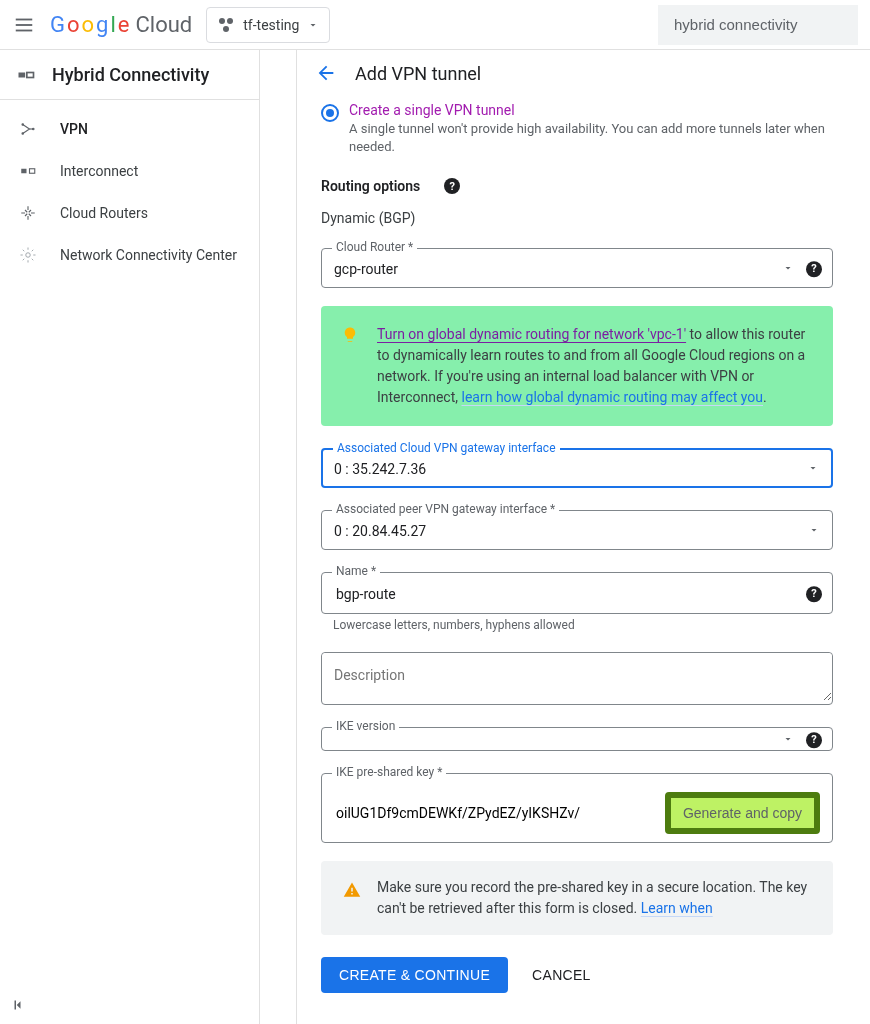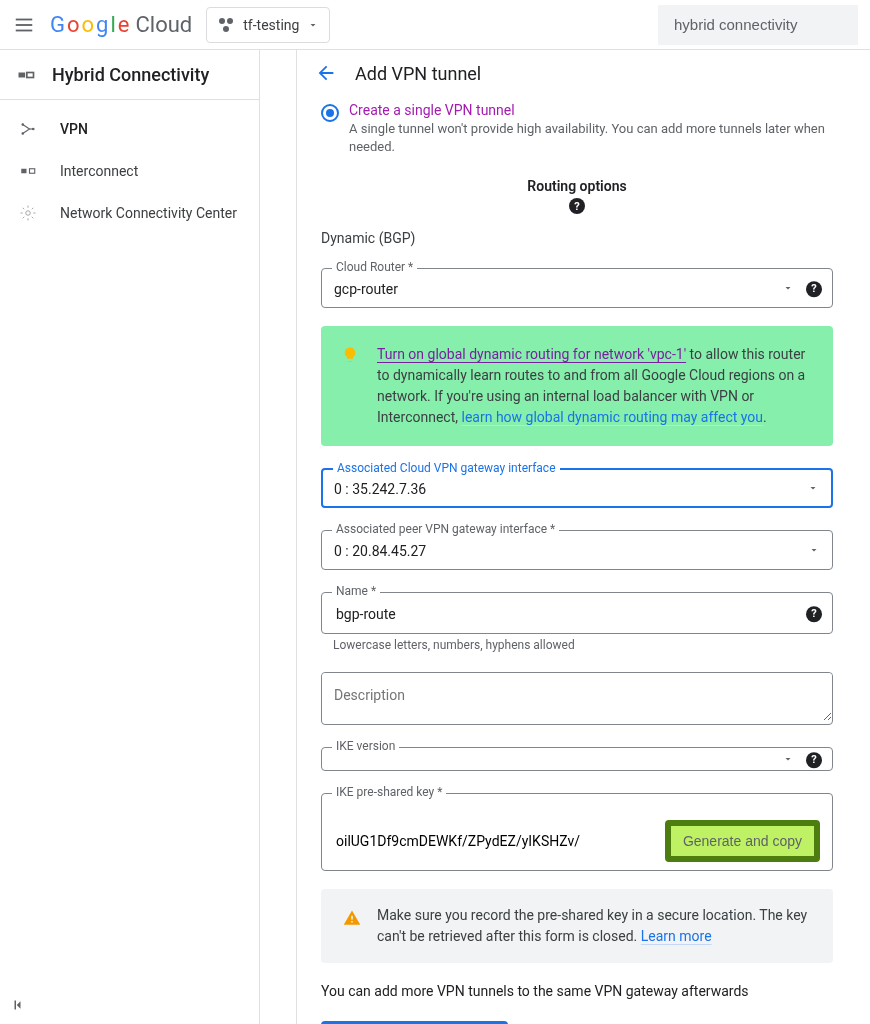--- a/index.html
+++ b/index.html
@@ -168,22 +168,22 @@
     width:18px;height:18px;border:2px solid #1a73e8;border-radius:50%;
     display:inline-flex;align-items:center;justify-content:center;margin-top:2px;
     flex-shrink:0;
   }
   .radio-inner {
     width:8px;height:8px;background:#1a73e8;border-radius:50%;
   }
   .radio-label { font-size:14px; color:#a21caf; }
   .radio-help { font-size:13px; color:#5f6368; margin-top:2px; line-height:1.4;}
   .section-label {
-    display:flex;align-items:center;gap:4px;
-    font-weight:600;color:#202124;font-size:14px;margin-top:22px;flex-direction:column;
+    display:flex;align-items:center;gap:24px;
+    font-weight:600;color:#202124;font-size:14px;margin-top:22px;
   }
   .help-circle {
     width:16px;height:16px;border-radius:50%;
     background:#202124;color:#fff;font-size:11px;font-weight:700;
     display:inline-flex;align-items:center;justify-content:center;
     cursor:pointer;
   }
   .subtext { font-size:14px;color:#3c4043;margin-top:16px; }
   
   .field {
@@ -339,20 +339,29 @@
         <span class="nav-icon">
           <svg width="18" height="18" viewBox="0 0 24 24">
               <rect x="3" y="9" width="7" height="6" fill="#5f6368"></rect>
               <rect x="14" y="9" width="7" height="6" fill="none" stroke="#5f6368" stroke-width="1.5"></rect>
             </svg>
         </span>
         <span>Interconnect</span>
       </div>
       <div class="nav-item">
         <span class="nav-icon">
+          <svg width="18" height="18" viewBox="0 0 24 24" fill="none" stroke="#5f6368" stroke-width="1.5">
+              <path d="M12 3v5M12 16v5M3 12h5M16 12h5"></path>
+              <path d="M8 8l3 3M16 8l-3 3M8 16l3-3M16 16l-3-3"></path>
+            </svg>
+        </span>
+        <span>Cloud Routers</span>
+      </div>
+      <div class="nav-item">
+        <span class="nav-icon">
           <svg width="18" height="18" viewBox="0 0 24 24" fill="none" stroke="#9aa0a6" stroke-width="1.2">
               <circle cx="12" cy="12" r="3"></circle>
               <path d="M12 2v3M12 19v3M2 12h3M19 12h3M5 5l2 2M17 17l2 2M19 5l-2 2M5 19l2-2"></path>
             </svg>
         </span>
         <span>Network Connectivity Center</span>
       </div>
     </div>
     <span class="collapse-btn">
       <svg width="18" height="18" viewBox="0 0 24 24" fill="#5f6368">
@@ -446,38 +455,37 @@
         <div class="field">
           <span class="field-label">IKE version</span>
           <span class="caret">
             <svg width="12" height="12" viewBox="0 0 24 24">
                 <path d="M7 10l5 5 5-5z" fill="#5f6368"></path>
               </svg>
           </span>
           <span class="help-slot"><span class="help-circle">?</span></span>
         </div>
 
-        <div class="field" style="padding-top:26px;padding-bottom:8px;">
+        <div class="field" style="padding-top:18px;padding-bottom:8px;">
           <span class="field-label">IKE pre-shared key *</span>
           <div class="ike-row">
             <input value="oilUG1Df9cmDEWKf/ZPydEZ/yIKSHZv/" style="">
             <button class="gen-btn">Generate and copy</button>
           </div>
         </div>
 
         <div class="warnbox">
           <span class="wb-icon">
             <svg width="18" height="18" viewBox="0 0 24 24" fill="#f29900">
                 <path d="M1 21h22L12 2 1 21zm12-3h-2v-2h2v2zm0-4h-2V9h2v5z"></path>
               </svg>
           </span>
-          <span>Make sure you record the pre-shared key in a secure location. The key can't be retrieved after this form is closed. </span><a class="link underline">Learn more</a>
-        </div>
-
-        <div class="more-text">You can add more VPN tunnels to the same VPN gateway afterwards</div>
+          <span>Make sure you record the pre-shared key in a secure location. The key can't be retrieved after this form is closed. </span><a class="link underline">Learn when</a>
+        </div>
+
 
         <div class="btn-row">
           <button class="btn-primary">CREATE &amp; CONTINUE</button>
           <button class="btn-flat">CANCEL</button>
         </div>
       </div>
     </div>
   </div>
 </div>
 

